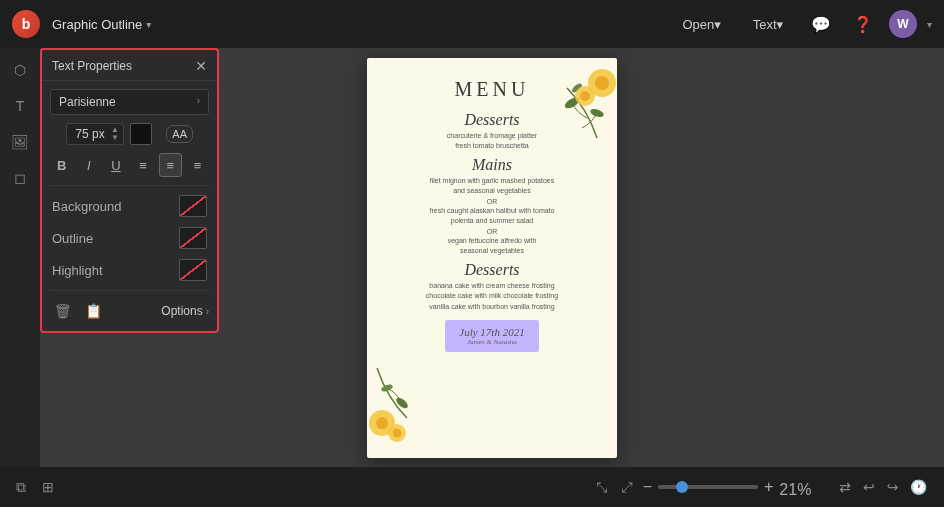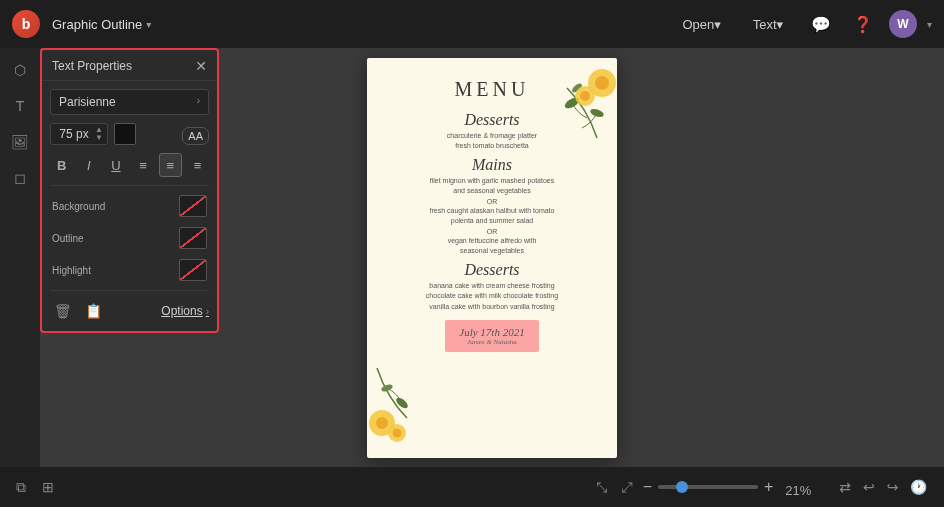--- a/index.html
+++ b/index.html
@@ -136,22 +136,22 @@
       border-radius: 3px;
       padding: 5px 8px;
       display: flex; justify-content: space-between;
       cursor: pointer;
     }
     .font-name { font-size: 12px; color: #ccc; }
     .font-chevron { font-size: 10px; color: #888; }
 
     
     .font-size-row {
-      display: flex; align-items: flex-end;
-      padding: 4px 8px;
+      display: flex; align-items: center;
+      padding: 4px 24px;
       gap: 6px;
     }
     .size-input-wrap {
       background: #222;
       border: 1px solid #444;
       border-radius: 3px;
       display: flex; align-items: center;
       padding: 2px 4px;
       gap: 2px;
     }
@@ -196,21 +196,21 @@
       border-radius: 3px; cursor: pointer;
       display: flex; align-items: center; justify-content: center;
     }
     .fmt-btn.active { background: #3a3a3a; border-color: #666; }
 
     
     .color-prop-row {
       display: flex; align-items: center; justify-content: space-between;
       padding: 5px 10px;
     }
-    .color-prop-label { font-size: 10px; color: #aaa; }
+    .color-prop-label { font-size: 13px; color: #aaa; }
     .color-swatch-slash {
       width: 28px; height: 22px;
       border: 1px solid #555;
       border-radius: 2px;
       position: relative;
       background: #1e1e1e;
       cursor: pointer;
       overflow: hidden;
     }
     .color-swatch-slash::after {
@@ -236,21 +236,21 @@
       background: none; border: none;
       color: #888; font-size: 14px;
       cursor: pointer; padding: 2px 4px;
       border-radius: 3px;
     }
     .options-btn {
       margin-left: auto;
       background: none; border: none;
       color: #ccc; font-size: 12px;
       cursor: pointer;
-      display: flex; align-items: center; gap: 3px; text-decoration: underline;
+      display: flex; align-items: center; gap: 3px;
     }
     .options-chevron { font-size: 10px; color: #888; }
 
     
     .canvas-area {
       flex: 1;
       display: flex;
       align-items: center;
       justify-content: center;
       background: #3a3a3a;
@@ -310,21 +310,21 @@
     }
 
     .menu-or {
       font-size: 7px;
       color: #555;
       text-align: center;
       margin: 1px 0;
     }
 
     .menu-date-box {
-      background: #fca5a5;
+      background: #c4b5fd;
       border-radius: 2px;
       padding: 6px 14px;
       margin-top: 8px;
       text-align: center;
       font-family: 'Palatino Linotype', Palatino, serif;
       font-style: italic;
     }
     .menu-date {
       font-size: 11px;
       color: #555;
@@ -374,21 +374,21 @@
       cursor: pointer;
     }
     .zoom-slider::-webkit-slider-thumb {
       -webkit-appearance: none;
       width: 12px; height: 12px;
       border-radius: 50%;
       background: #4a90d9;
       cursor: pointer;
     }
     .zoom-pct {
-      font-size: 13px;
+      font-size: 16px;
       color: #aaa;
       min-width: 32px;
       text-align: right;
       margin-top: 6px;
     }
     .bottom-right-icons {
       display: flex; align-items: center; gap: 4px;
       margin-left: 16px;
     }
   </style>

